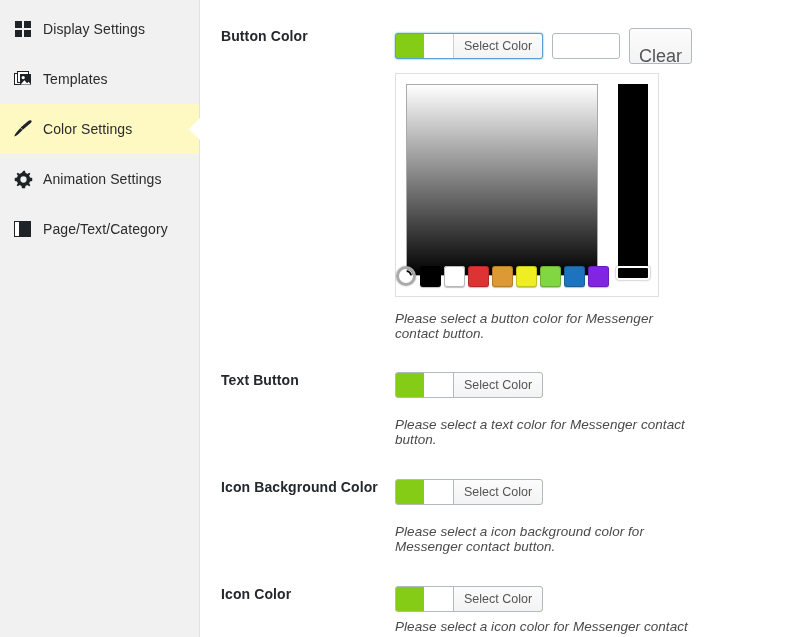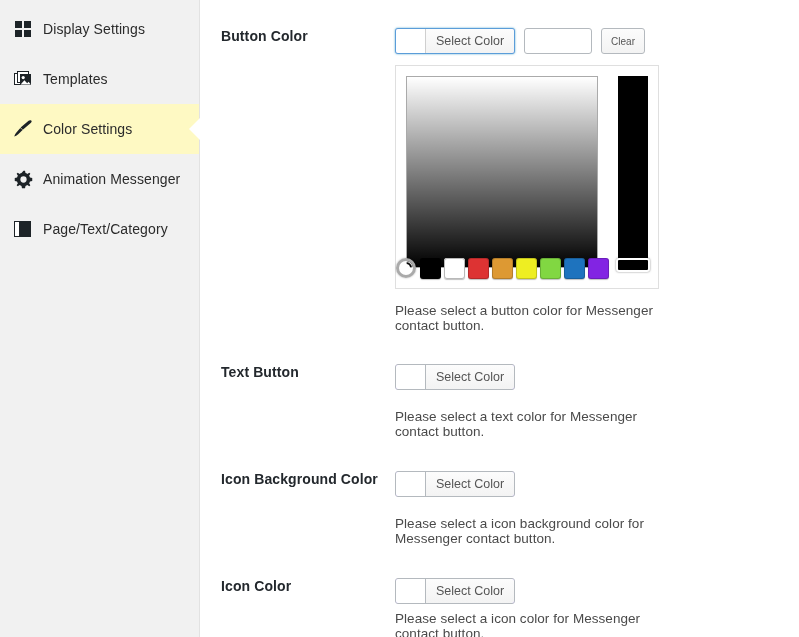--- a/index.html
+++ b/index.html
@@ -90,40 +90,42 @@
     box-sizing: border-box;
     font-size: 14px;
     font-weight: bold;
     color: #23282d;
     letter-spacing: .1px;
   }
   .field-control {
     flex: 1;
   }
   .helper {
+    font-style: italic;
     font-size: 13.5px;
     color: #4a4a4a;
     letter-spacing: .05px;
   }
 
   
   .wp-picker-container {
     display: inline-flex;
     align-items: center;
   }
   .color-result {
     display: inline-flex;
     align-items: stretch;
     height: 26px;
     border: 1px solid #b4b9be;
     border-radius: 3px;
-    background: #c4b5fd;
+    background: #84cc16;
     box-sizing: border-box;
     overflow: hidden;
     cursor: pointer;
+    padding-left: 28px;
   }
   .color-result.focused {
     border-color: #5b9dd9;
     box-shadow: 0 0 2px rgba(30,140,190,.8);
   }
   .color-chip {
     width: 30px;
     background: #ffffff;
     border-right: 1px solid #b4b9be;
     box-sizing: border-box;
@@ -151,26 +153,26 @@
     font-family: "Liberation Sans", sans-serif;
     font-size: 12.5px;
     color: #32373c;
     padding: 0 6px;
     outline: none;
     vertical-align: top;
   }
   .clear-btn {
     height: 26px;
     margin-left: 9px;
-    padding: 6px 9px;
+    padding: 17px 9px;
     border: 1px solid #b4b9be;
     border-radius: 3px;
     background: linear-gradient(#fcfcfc, #f3f3f3);
     font-family: "Liberation Sans", sans-serif;
-    font-size: 10px;
+    font-size: 18px;
     color: #555;
     cursor: pointer;
     vertical-align: top;
   }
 
   
   .iris-picker {
     width: 264px;
     height: 224px;
     border: 1px solid #dfdfdf;
@@ -298,21 +300,21 @@
       <span class="notch"></span>
     </div>
 
     <div class="nav-item">
       <span class="nav-icon">
         <svg width="19" height="19" viewBox="0 0 20 20" aria-hidden="true">
           <path fill="#1d2327" d="M10 0.8 L11.6 0.8 L12.1 3.2 C12.8 3.4 13.4 3.7 14.0 4.1 L16.1 2.8 L17.2 3.9 L15.9 6.0 C16.3 6.6 16.6 7.2 16.8 7.9 L19.2 8.4 L19.2 10.0 L19.2 11.6 L16.8 12.1 C16.6 12.8 16.3 13.4 15.9 14.0 L17.2 16.1 L16.1 17.2 L14.0 15.9 C13.4 16.3 12.8 16.6 12.1 16.8 L11.6 19.2 L10 19.2 L8.4 19.2 L7.9 16.8 C7.2 16.6 6.6 16.3 6.0 15.9 L3.9 17.2 L2.8 16.1 L4.1 14.0 C3.7 13.4 3.4 12.8 3.2 12.1 L0.8 11.6 L0.8 10.0 L0.8 8.4 L3.2 7.9 C3.4 7.2 3.7 6.6 4.1 6.0 L2.8 3.9 L3.9 2.8 L6.0 4.1 C6.6 3.7 7.2 3.4 7.9 3.2 Z"></path>
           <circle cx="10" cy="10" r="3.3" fill="#f1f1f1"></circle>
         </svg>
       </span>
-      <span class="nav-label">Animation Messenger</span>
+      <span class="nav-label">Animation Settings</span>
     </div>
 
     <div class="nav-item">
       <span class="nav-icon">
         <svg width="18" height="18" viewBox="0 0 18 18" aria-hidden="true">
           <rect x="0.5" y="1.5" width="6" height="15" fill="#ffffff" stroke="#1d2327"></rect>
           <rect x="5" y="1" width="12" height="16" fill="#1d2327"></rect>
         </svg>
       </span>
       <span class="nav-label">Page/Text/Category</span>

